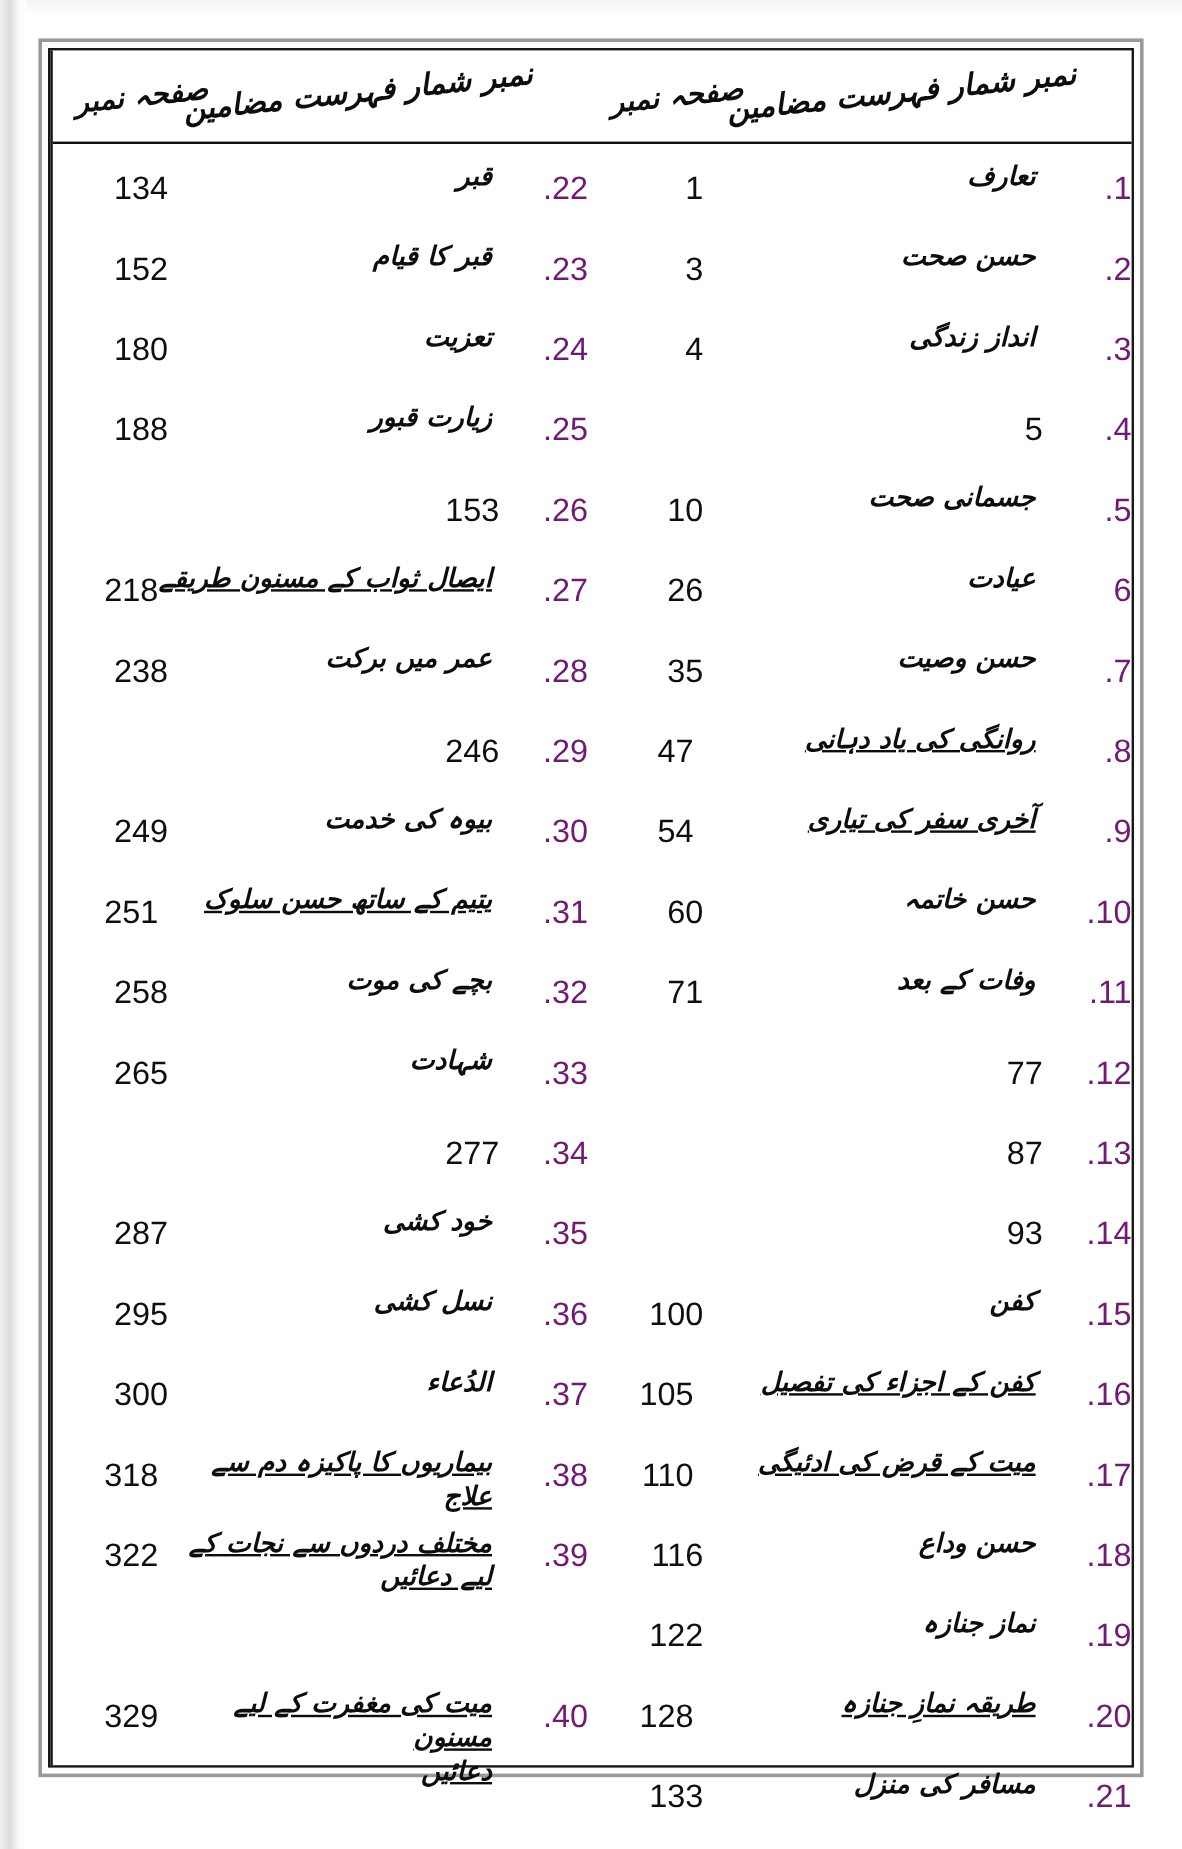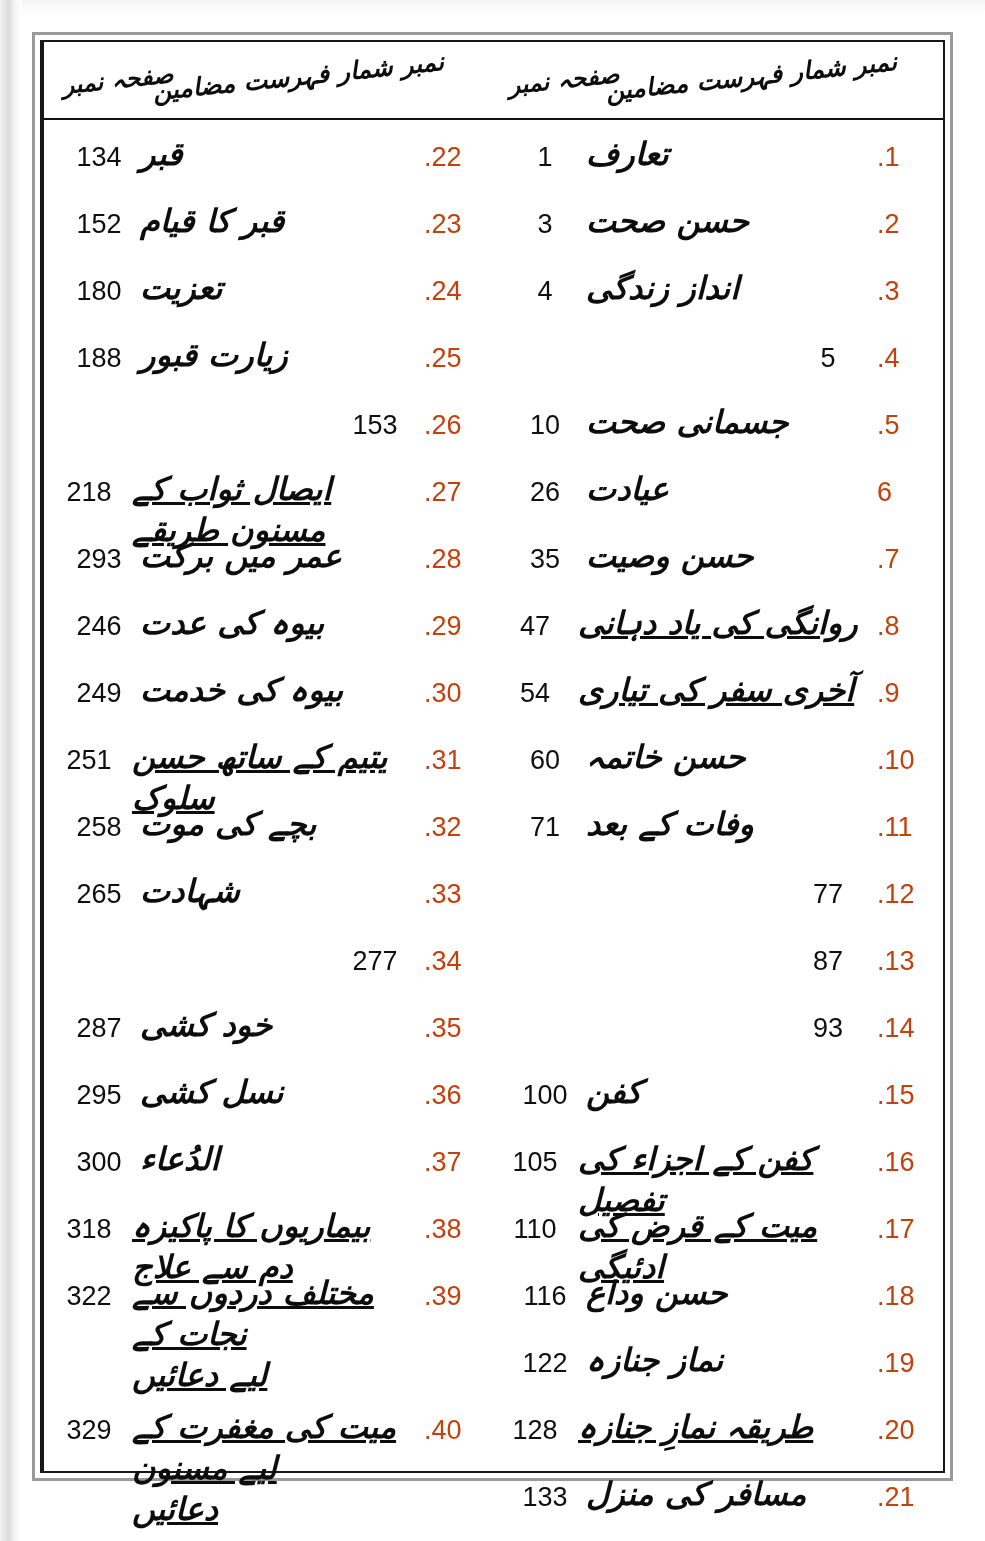--- a/index.html
+++ b/index.html
@@ -110,47 +110,47 @@
     flex-direction: row;
     align-items: flex-start;
     height: 67px;
     padding: 0;
     box-sizing: border-box;
   }
   .toc-row.tall { height: 134px; }
 
   .row-num {
     flex: 0 0 74px;
-    text-align: left;
+    text-align: right;
     padding-left: 8px;
     padding-top: 16px;
     font-family: "Liberation Sans", sans-serif;
     font-size: 27px;
-    color: #c2410c;
+    color: #701a75;
     direction: ltr;
     box-sizing: border-box;
   }
   .row-title {
     flex: 1 1 auto;
     padding-top: 8px;
     padding-right: 6px;
-    text-align: left;
+    text-align: right;
     font-family: "DejaVu Sans", "Liberation Sans", sans-serif;
-    font-size: 32px;
+    font-size: 22px;
     font-style: italic;
     font-weight: 600;
     color: #0d0d0d;
     line-height: 1.28;
     direction: rtl;
     box-sizing: border-box;
     white-space: pre-line;
   }
   .row-page {
     flex: 0 0 96px;
-    text-align: center;
+    text-align: right;
     padding-left: 14px;
     padding-top: 16px;
     font-family: "Liberation Sans", sans-serif;
     font-size: 27px;
     color: #0f0f0f;
     direction: ltr;
     box-sizing: border-box;
   }
 
   
@@ -310,25 +310,24 @@
             <div class="row-page">153</div>
           </div>
           <div class="toc-row wide">
             <div class="row-num">.27</div>
             <div class="row-title">ایصال ثواب کے مسنون طریقے</div>
             <div class="row-page">218</div>
           </div>
           <div class="toc-row">
             <div class="row-num">.28</div>
             <div class="row-title">عمر میں برکت</div>
-            <div class="row-page">293</div>
+            <div class="row-page">238</div>
           </div>
           <div class="toc-row">
             <div class="row-num">.29</div>
-            <div class="row-title">بیوہ کی عدت</div>
             <div class="row-page">246</div>
           </div>
           <div class="toc-row">
             <div class="row-num">.30</div>
             <div class="row-title">بیوہ کی خدمت</div>
             <div class="row-page">249</div>
           </div>
           <div class="toc-row wide">
             <div class="row-num">.31</div>
             <div class="row-title">یتیم کے ساتھ حسن سلوک</div>

